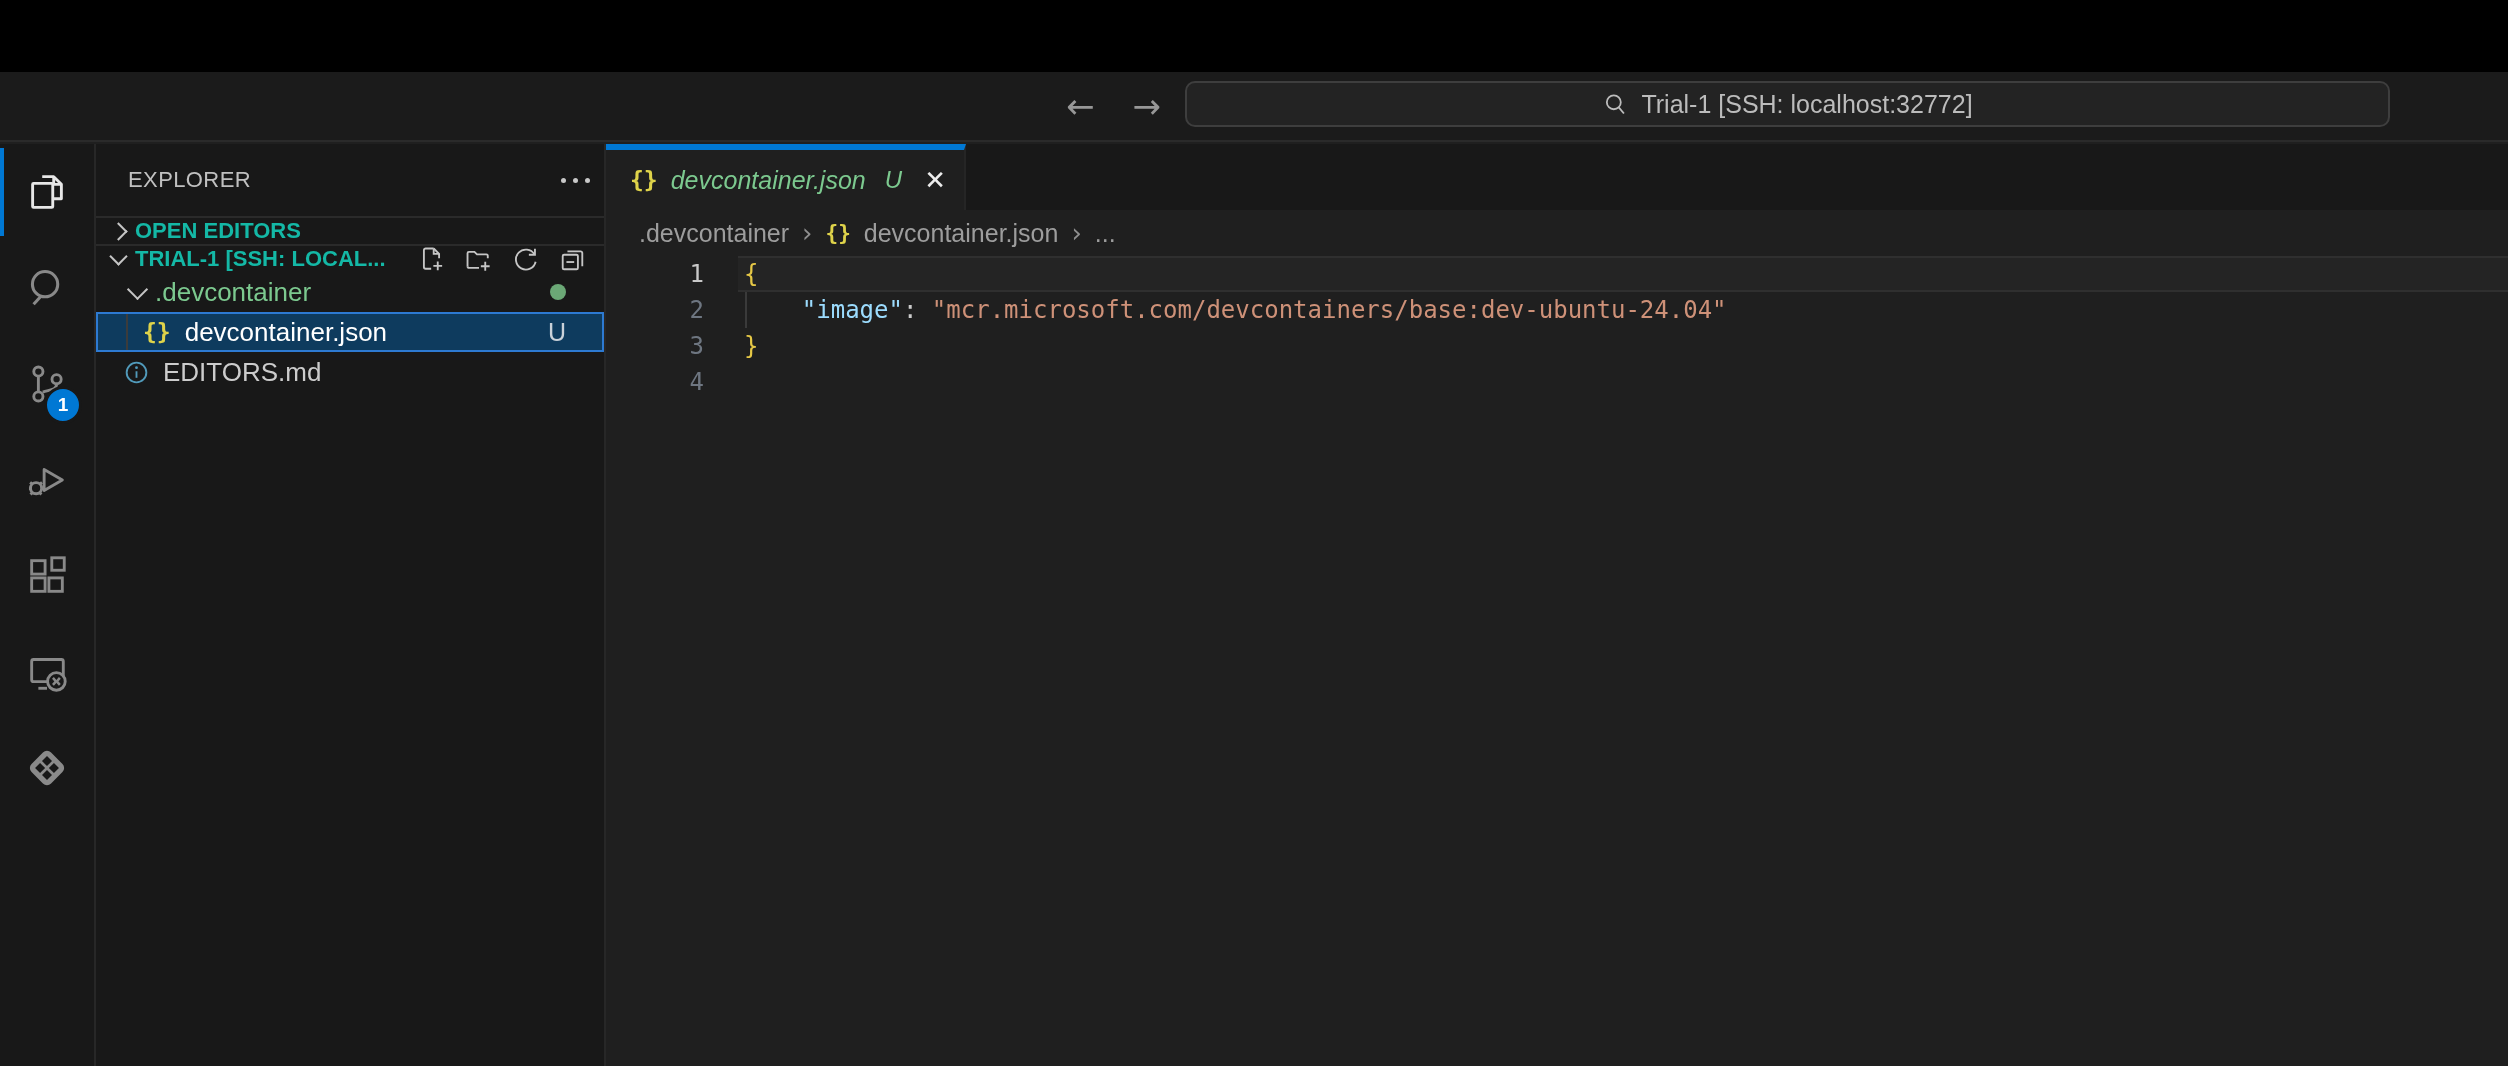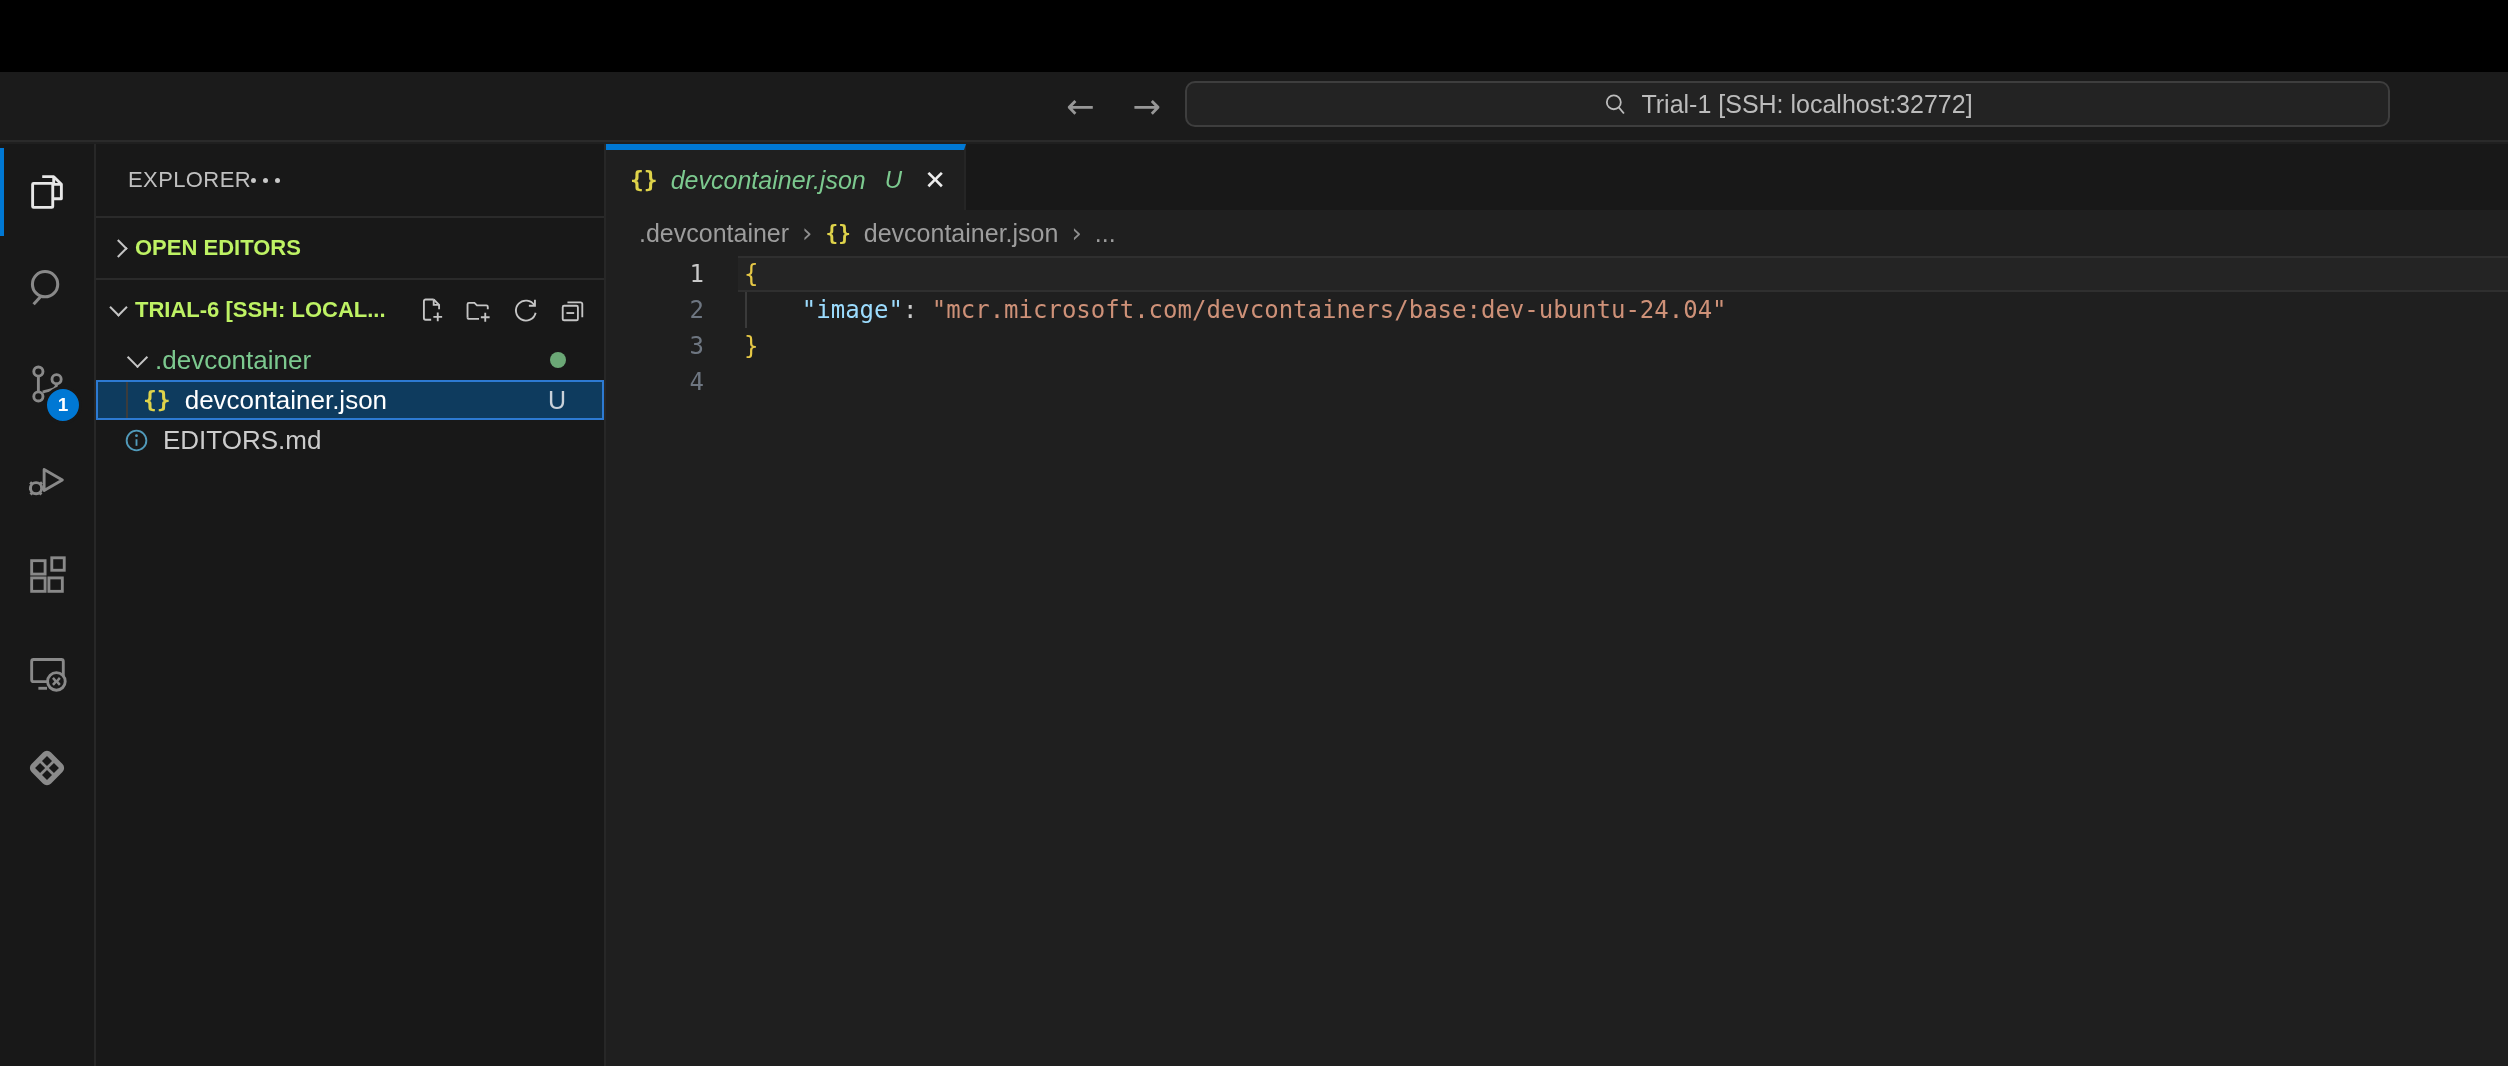--- a/index.html
+++ b/index.html
@@ -23,25 +23,25 @@
   .activitybar{width:96px;flex:none;background:#181818;border-right:2px solid #272727;box-sizing:border-box;}
   .ab-item{height:96px;position:relative;display:flex;align-items:center;justify-content:center;}
   .ab-item.active::before{content:"";position:absolute;left:0;top:4px;bottom:4px;width:4px;background:#0078D4;}
   .ab-badge{position:absolute;right:12px;bottom:8px;width:32px;height:32px;border-radius:50%;background:#0078D4;
             color:#fff;font-size:19px;font-weight:bold;display:flex;align-items:center;justify-content:center;
             border:3px solid #181818;box-sizing:content-box;}
 
   
   .sidebar{width:510px;flex:none;background:#181818;border-right:2px solid #272727;box-sizing:border-box;
            color:#CCCCCC;font-size:26px;}
-  .sidebar-title{height:72px;display:flex;align-items:center;justify-content:flex-start;
+  .sidebar-title{height:72px;display:flex;align-items:center;justify-content:space-between;
                  padding:0 14px 0 32px;font-size:22px;color:#C0C0C0;letter-spacing:0.4px;}
   .dots{display:flex;gap:7px;align-items:center;cursor:default;}
   .dots i{width:5px;height:5px;border-radius:50%;background:#C8C8C8;display:block;}
-  .section-header{height:62px;display:flex;align-items:center;font-weight:bold;font-size:22px;color:#bef264;
+  .section-header{height:28px;display:flex;align-items:center;font-weight:bold;font-size:22px;color:#14b8a6;
                   padding-left:8px;border-top:2px solid #2A2A2A;box-sizing:border-box;}
   .section-header .hdr-label{margin-left:6px;white-space:nowrap;overflow:hidden;}
   .hdr-actions{margin-left:auto;display:flex;gap:20px;padding-right:18px;align-items:center;}
   .hdr-actions svg{display:block;}
 
   .chev{width:13px;height:13px;border-right:2.4px solid #C5C5C5;border-bottom:2.4px solid #C5C5C5;
         display:inline-block;flex:none;}
   .chev.right{transform:rotate(-45deg);margin:0 4px 0 8px;}
   .chev.down{transform:rotate(45deg);margin:-6px 4px 0 8px;}
   .chev.small{width:11px;height:11px;border-width:2.2px;}
@@ -181,21 +181,21 @@
           </span>
       </div>
 
       <div class="section-header">
         <span class="chev right small"></span>
         <span class="hdr-label">OPEN EDITORS</span>
       </div>
 
       <div class="section-header">
         <span class="chev down small"></span>
-        <span class="hdr-label">TRIAL-6 [SSH: LOCAL...</span>
+        <span class="hdr-label">TRIAL-1 [SSH: LOCAL...</span>
         <span class="hdr-actions">
           <svg width="27" height="27" viewBox="0 0 16 16" fill="none" stroke="#C5C5C5" stroke-width="1.1">
             <path d="M9.3 1.5 H4.5 A1 1 0 0 0 3.5 2.5 V12.5 A1 1 0 0 0 4.5 13.5 H7.8"></path>
             <path d="M9.3 1.5 L12.5 4.7 V7.2"></path>
               <path d="M9.3 1.5 V4.7 H12.5"></path>
             <path d="M11.7 9.2 V14.4 M9.1 11.8 H14.3"></path>
           </svg>
           <svg width="27" height="27" viewBox="0 0 16 16" fill="none" stroke="#C5C5C5" stroke-width="1.1">
             <path d="M1.5 12 V4.3 A0.8 0.8 0 0 1 2.3 3.5 H5.6 L7.1 5 H12.7 A0.8 0.8 0 0 1 13.5 5.8 V7.3"></path>
             <path d="M1.5 12 A1 1 0 0 0 2.5 13 H8.3"></path>

